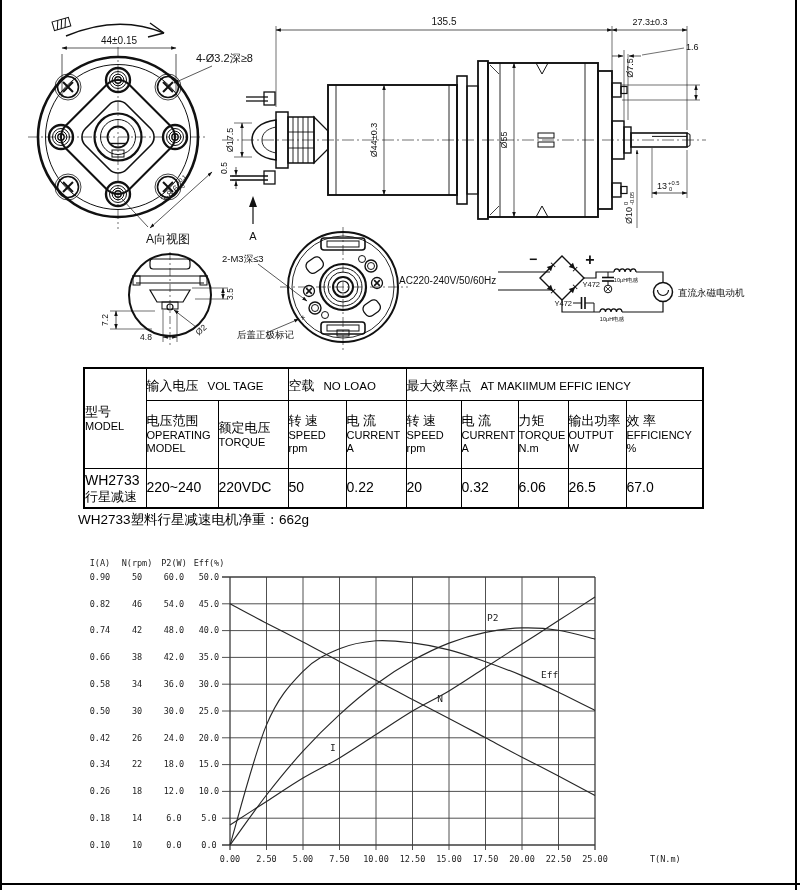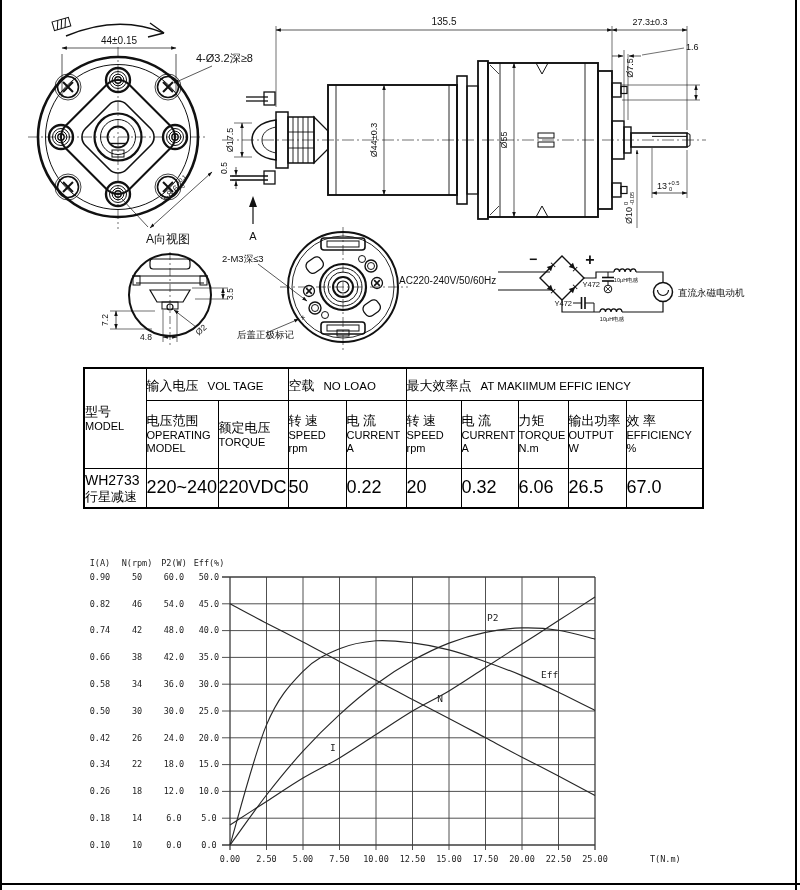--- a/index.html
+++ b/index.html
@@ -20,21 +20,21 @@
   
   #spec{position:absolute;left:83px;top:367px;border-collapse:collapse;table-layout:fixed;
         width:620px;border:2px solid #000}
   #spec td{border:1px solid #000;text-align:left;vertical-align:middle;padding:0;line-height:1.22;color:#000}
   #spec tr.r1 td{height:31px}
   #spec tr.r2 td{height:67px}
   #spec tr.r3 td{height:38px}
   .zh{font-size:13px}
   .en{font-size:11px}
   .ghe{font-size:11.5px;margin-left:9px}
-  .val{font-size:18px}
+  .val{font-size:14px}
   #spec td.gleft{text-align:left;padding-left:0}
   #weight-note{position:absolute;left:78px;top:511px;font-size:13.5px;color:#000}
 </style>
 </head>
 <body>
 
 <div id="page">
 
   <div class="frame" style="left:0;top:0;width:2px;height:890px"></div>
   <div class="frame" style="left:795px;top:0;width:2px;height:890px"></div>
@@ -515,20 +515,21 @@
       <td class="val">0.22</td>
       <td class="val">20</td>
       <td class="val">0.32</td>
       <td class="val">6.06</td>
       <td class="val">26.5</td>
       <td class="val">67.0</td>
     </tr>
   </tbody>
     </table>
 
+  <div id="weight-note">WH2733塑料行星减速电机净重：662g</div>
 
   <svg id="chart-svg" style="top:545px" width="800" height="345" viewBox="0 545 800 345">
       <line x1="230" y1="577" x2="230" y2="850" stroke="#3c3c3c" stroke-width="1.3"></line>
       <line x1="222" y1="577" x2="595" y2="577" stroke="#3c3c3c" stroke-width="1.3"></line>
       <line x1="266.5" y1="577" x2="266.5" y2="850" stroke="#3c3c3c" stroke-width="0.9"></line>
       <line x1="222" y1="603.8" x2="595" y2="603.8" stroke="#3c3c3c" stroke-width="0.9"></line>
       <line x1="303" y1="577" x2="303" y2="850" stroke="#3c3c3c" stroke-width="0.9"></line>
       <line x1="222" y1="630.6" x2="595" y2="630.6" stroke="#3c3c3c" stroke-width="0.9"></line>
       <line x1="339.5" y1="577" x2="339.5" y2="850" stroke="#3c3c3c" stroke-width="0.9"></line>
       <line x1="222" y1="657.4" x2="595" y2="657.4" stroke="#3c3c3c" stroke-width="0.9"></line>

